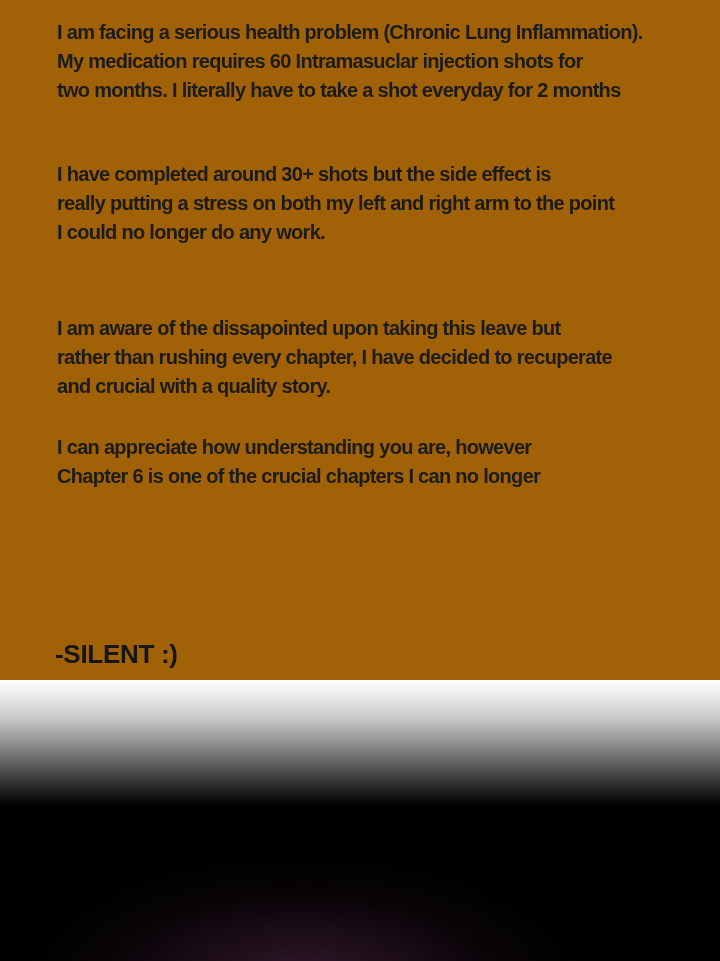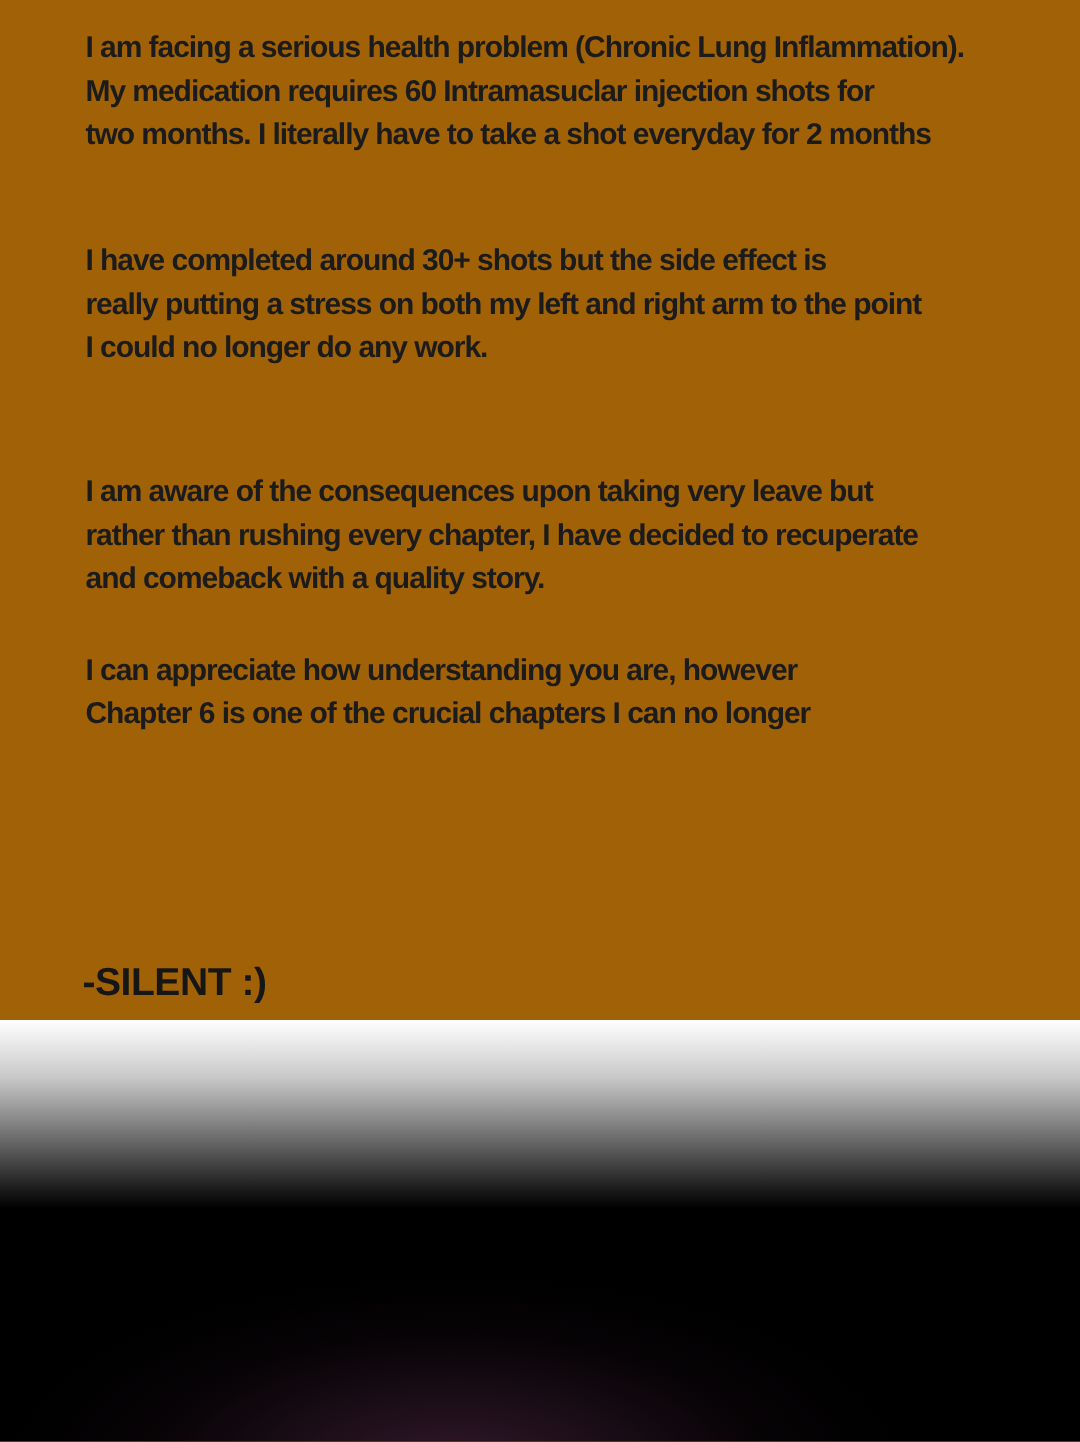--- a/index.html
+++ b/index.html
@@ -78,23 +78,23 @@
     <div class="line">two months. I literally have to take a shot everyday for 2 months</div>
   </div>
 
   <div class="note-text para-2">
     <div class="line">I have completed around 30+ shots but the side effect is</div>
     <div class="line">really putting a stress on both my left and right arm to the point</div>
     <div class="line">I could no longer do any work.</div>
   </div>
 
   <div class="note-text para-3">
-    <div class="line">I am aware of the consequences upon taking very leave but</div>
+    <div class="line">I am aware of the dissapointed upon taking this leave but</div>
     <div class="line">rather than rushing every chapter, I have decided to recuperate</div>
-    <div class="line">and comeback with a quality story.</div>
+    <div class="line">and crucial with a quality story.</div>
   </div>
 
   <div class="note-text para-4">
     <div class="line">I can appreciate how understanding you are, however</div>
     <div class="line">Chapter 6 is one of the crucial chapters I can no longer</div>
   </div>
 
 
   <div class="signature">-SILENT :)</div>
 

